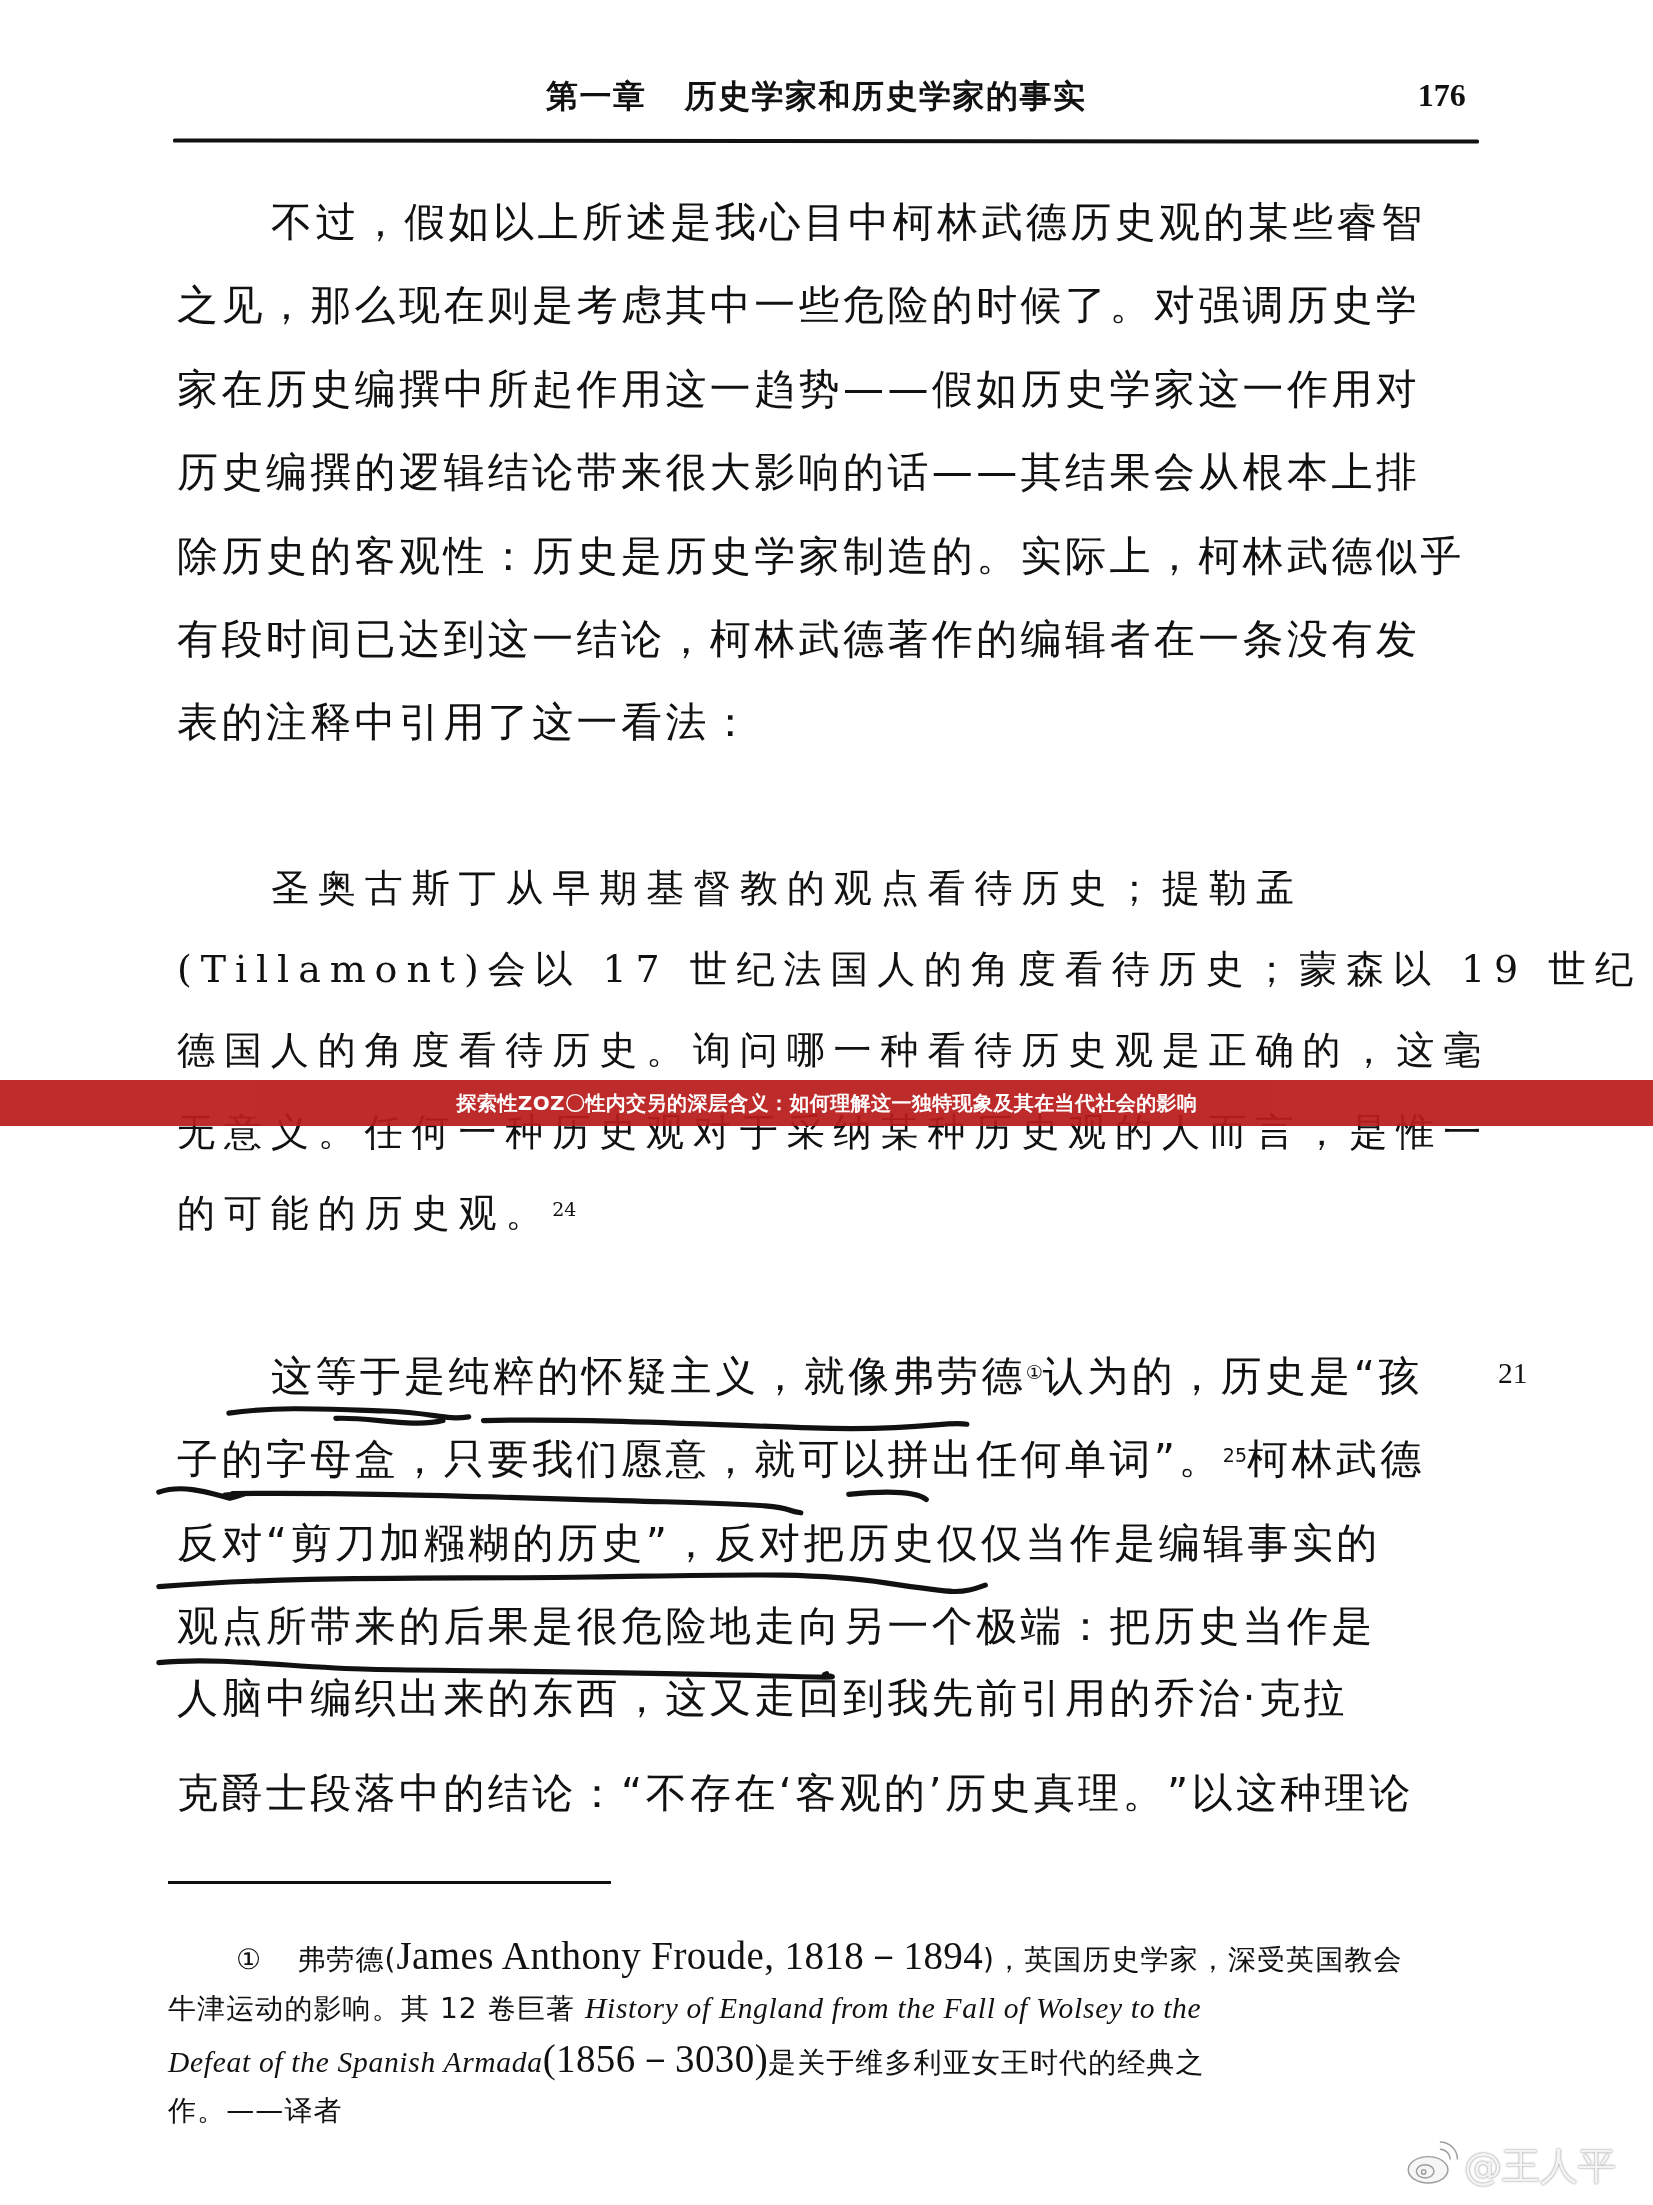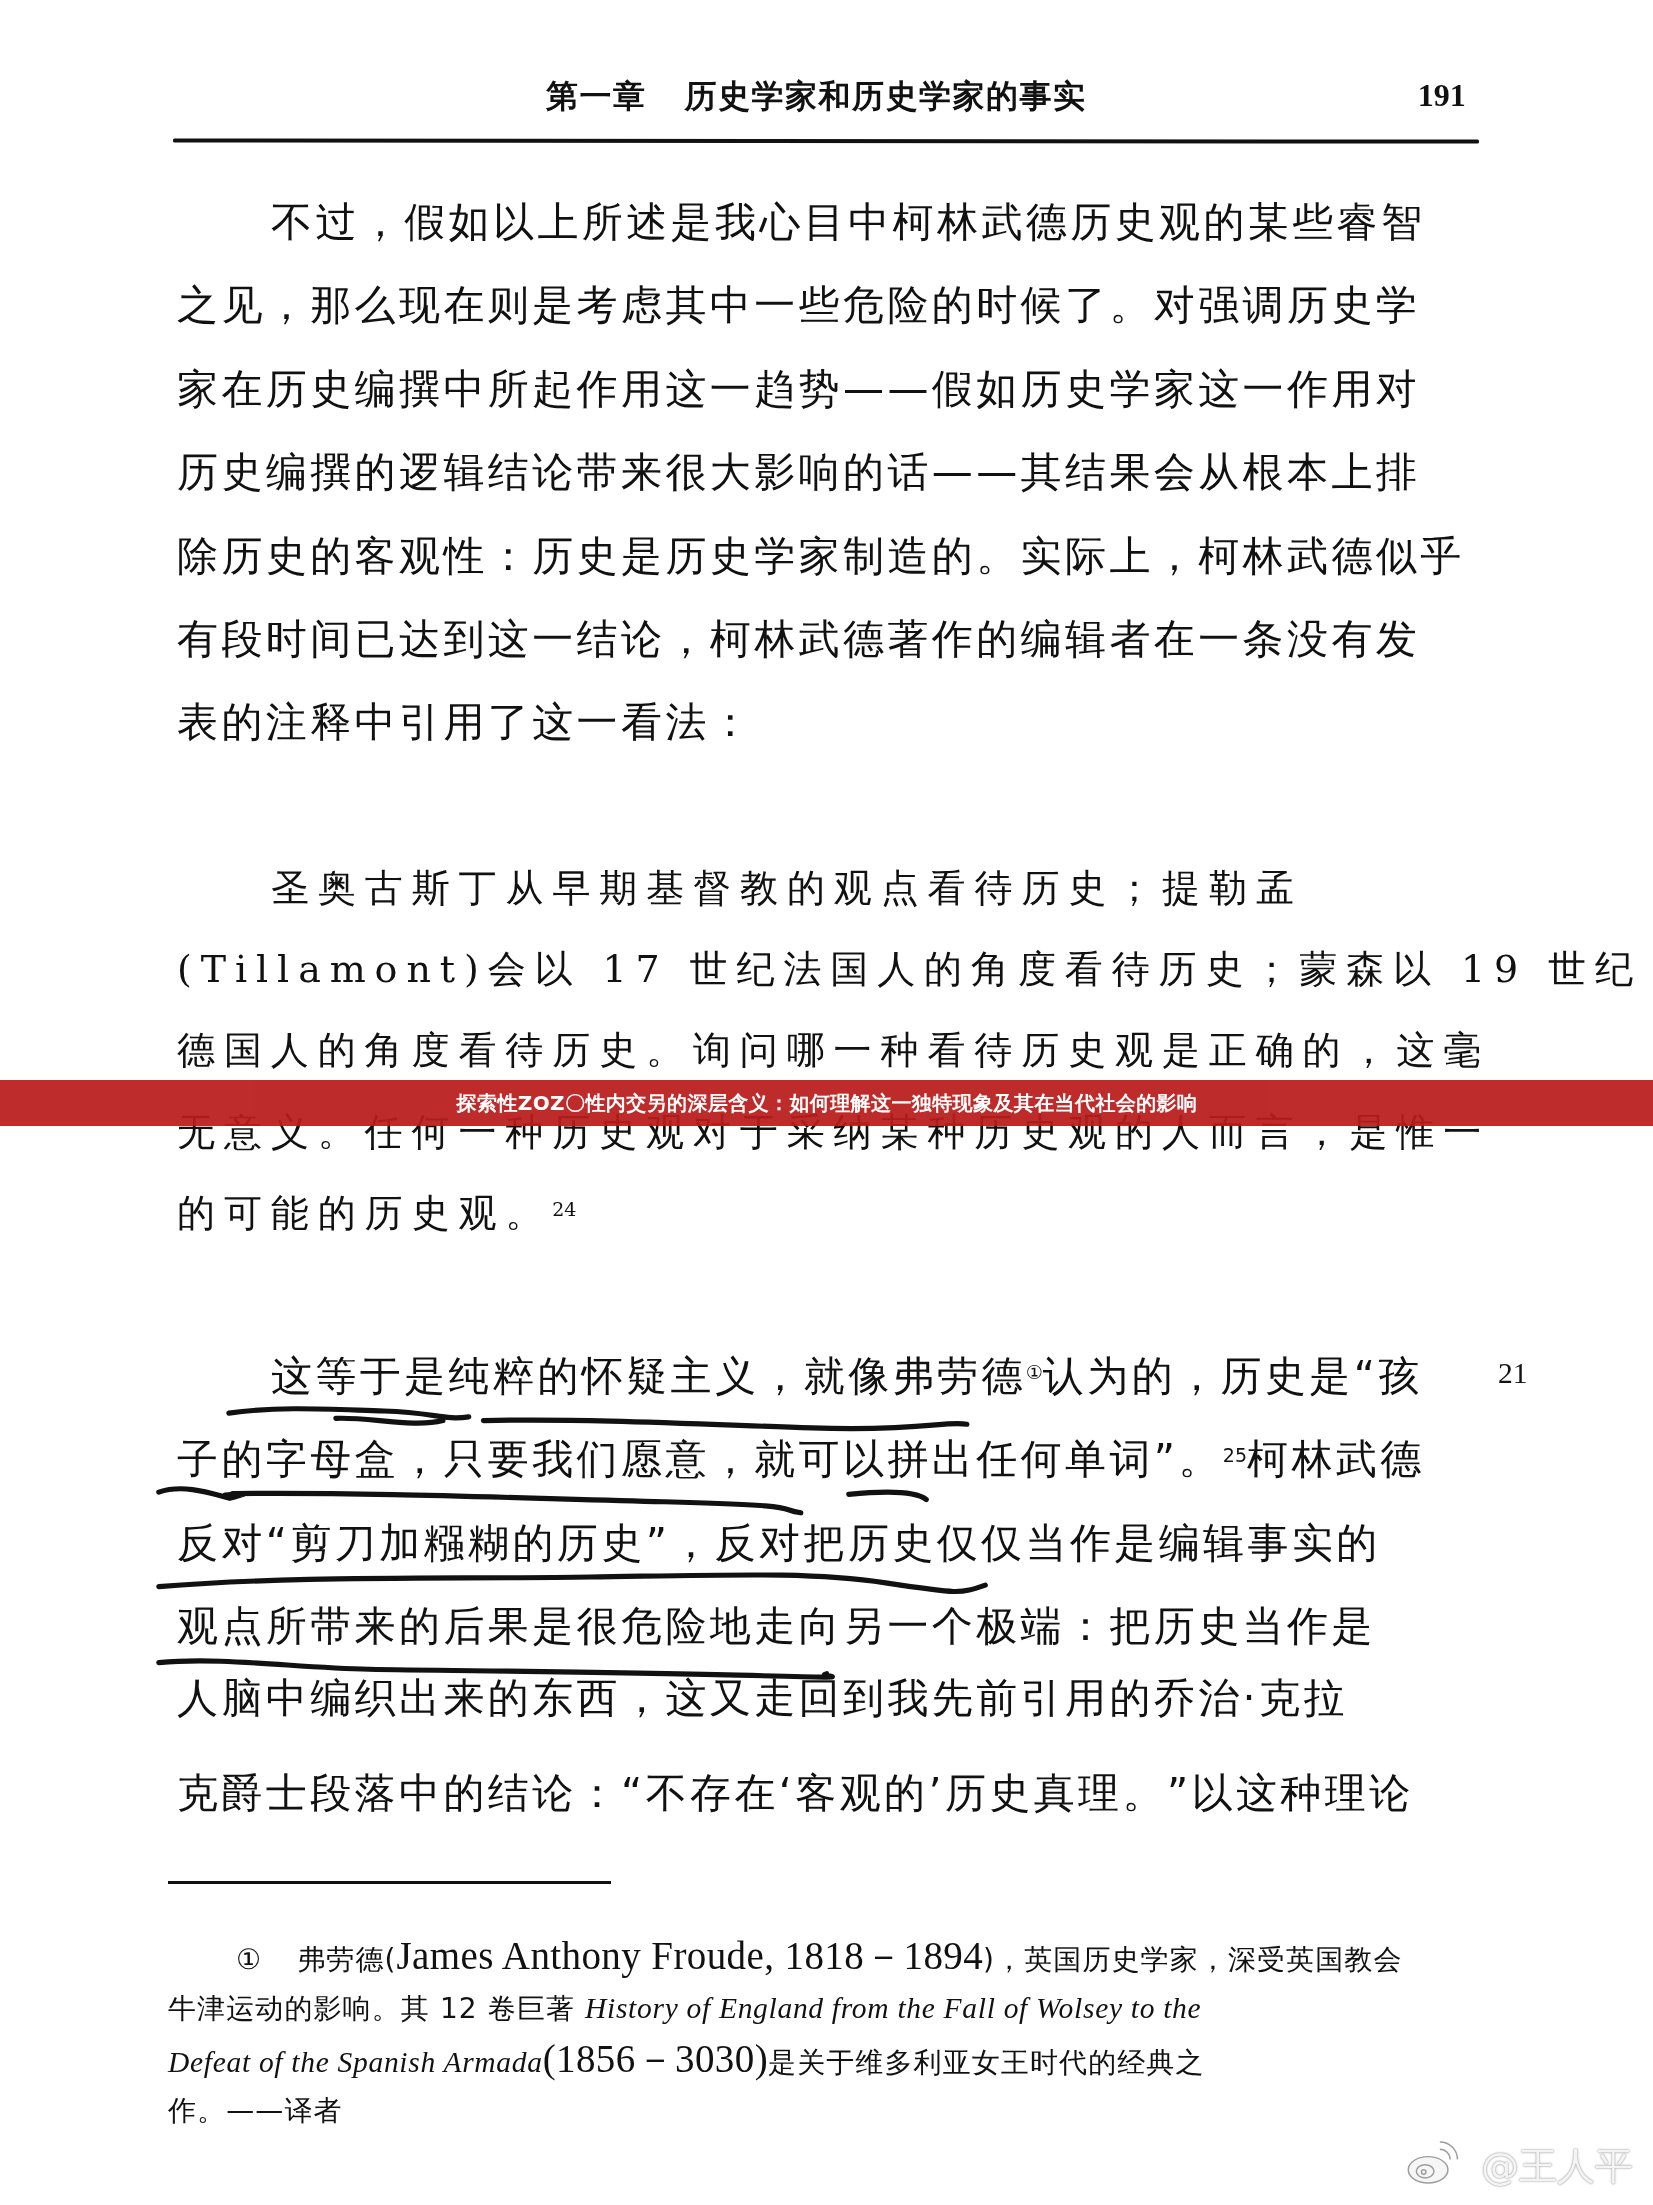--- a/index.html
+++ b/index.html
@@ -71,34 +71,34 @@
       position: absolute; left: 0; white-space: nowrap;
       font-family: "DejaVu Sans", "Liberation Sans", sans-serif;
       font-size: 28px; letter-spacing: 1.1px; line-height: 44px;
     }
     .fn-line .latin { font-family: "Liberation Serif", serif; font-size: 39px; letter-spacing: 0.4px; }
     .fn-line .italic { font-family: "Liberation Serif", serif; font-style: italic; font-size: 29.5px; letter-spacing: 0.7px; }
 
     
     .watermark {
       position: absolute; left: 1406px; top: 2137px; height: 59px;
-      display: flex; align-items: center; gap: 22px;
+      display: flex; align-items: center; gap: 5px;
       color: #f4f4f4; font-family: "DejaVu Sans", "Liberation Sans", sans-serif; font-size: 38px;
       text-shadow: 0 0 2.2px #9a9a9a, 0 0 1.5px #b5b5b5;
     }
     .watermark svg { width: 53px; height: 47px; }
   </style>
 </head>
 <body>
 
 <div class="page">
 
   <div class="running-header">
     <span class="running-title">第一章   历史学家和历史学家的事实</span>
-    <span class="page-number">191</span>
+    <span class="page-number">176</span>
   </div>
   <div class="header-rule"></div>
 
   <div class="text-block" style="top:193px;">
     <div class="line indent" style="top:0px;">不过，假如以上所述是我心目中柯林武德历史观的某些睿智</div>
     <div class="line" style="top:83px;">之见，那么现在则是考虑其中一些危险的时候了。对强调历史学</div>
     <div class="line" style="top:167px;">家在历史编撰中所起作用这一趋势——假如历史学家这一作用对</div>
     <div class="line" style="top:250px;">历史编撰的逻辑结论带来很大影响的话——其结果会从根本上排</div>
     <div class="line" style="top:334px;">除历史的客观性：历史是历史学家制造的。实际上，柯林武德似乎</div>
     <div class="line" style="top:417px;">有段时间已达到这一结论，柯林武德著作的编辑者在一条没有发</div>

